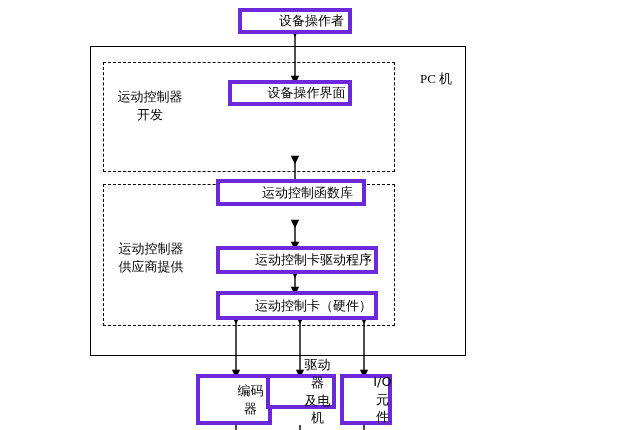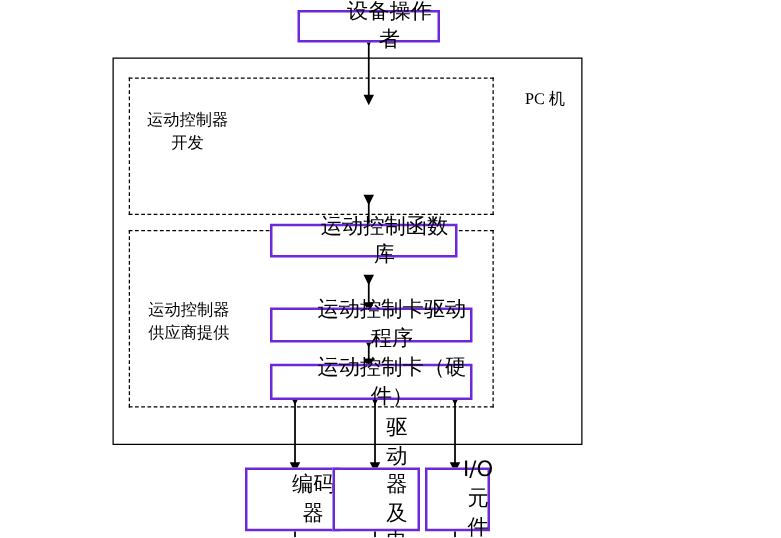--- a/index.html
+++ b/index.html
@@ -14,28 +14,28 @@
   #canvas {
     position: relative;
     width: 625px;
     height: 430px;
     overflow: hidden;
     background: #ffffff;
   }
   .box {
     position: absolute;
     box-sizing: border-box;
-    border: 2px solid #6d28d9;
+    border: 4px solid #6d28d9;
     background: #ffffff;
     display: flex;
     flex-direction: column;
     align-items: center;
     justify-content: center;
     text-align: center;
-    font-size: 17px;
+    font-size: 13px;
     line-height: 1.35;
     z-index: 3;
     padding-left: 33px;
   }
   .dashed {
     position: absolute;
     box-sizing: border-box;
     border: 1px dashed #000000;
     background: transparent;
     z-index: 1;
@@ -101,20 +101,23 @@
 
   <div class="outer" style="left:90px; top:46px; width:376px; height:310px;"></div>
 
   <div class="label" style="left:408px; top:70px; width:56px;font-family:Liberation Serif, serif;">PC 机</div>
 
   <div class="dashed" style="left:103px; top:62px; width:292px; height:110px;"></div>
   <div class="label" style="left:110px; top:88px; width:80px;">运动控制器
 开发</div>
 
 
+  <div class="box" style="left:228px; top:80px; width:124px; height:26px;">
+    <span>设备操作界面</span>
+  </div>
 
   <div class="dashed" style="left:103px; top:184px; width:292px; height:142px;"></div>
   <div class="label" style="left:108px; top:240px; width:86px;">运动控制器
 供应商提供</div>
 
   <div class="box" style="left:216px; top:179px; width:150px; height:27px;">
     <span>运动控制函数库</span>
   </div>
 
   <div class="box" style="left:216px; top:246px; width:162px; height:28px;">
@@ -123,21 +126,21 @@
 
   <div class="box" style="left:216px; top:291px; width:162px; height:29px;">
     <span>运动控制卡（硬件）</span>
   </div>
 
   <div class="box" style="left:196px; top:374px; width:76px; height:51px; white-space:pre-line;">
     <span style="white-space:pre-line;">编码
 器</span>
   </div>
 
-  <div class="box" style="left:266px; top:374px; width:70px; height:51px; white-space:pre-line;">
+  <div class="box" style="left:266px; top:374px; width:70px; height:35px; white-space:pre-line;">
     <span style="white-space:pre-line;">驱动器
 及电机</span>
   </div>
 
   <div class="box" style="left:340px; top:374px; width:52px; height:51px; white-space:pre-line;">
     <span style="white-space:pre-line;">I/O
 元件</span>
   </div>
 
 </div>

